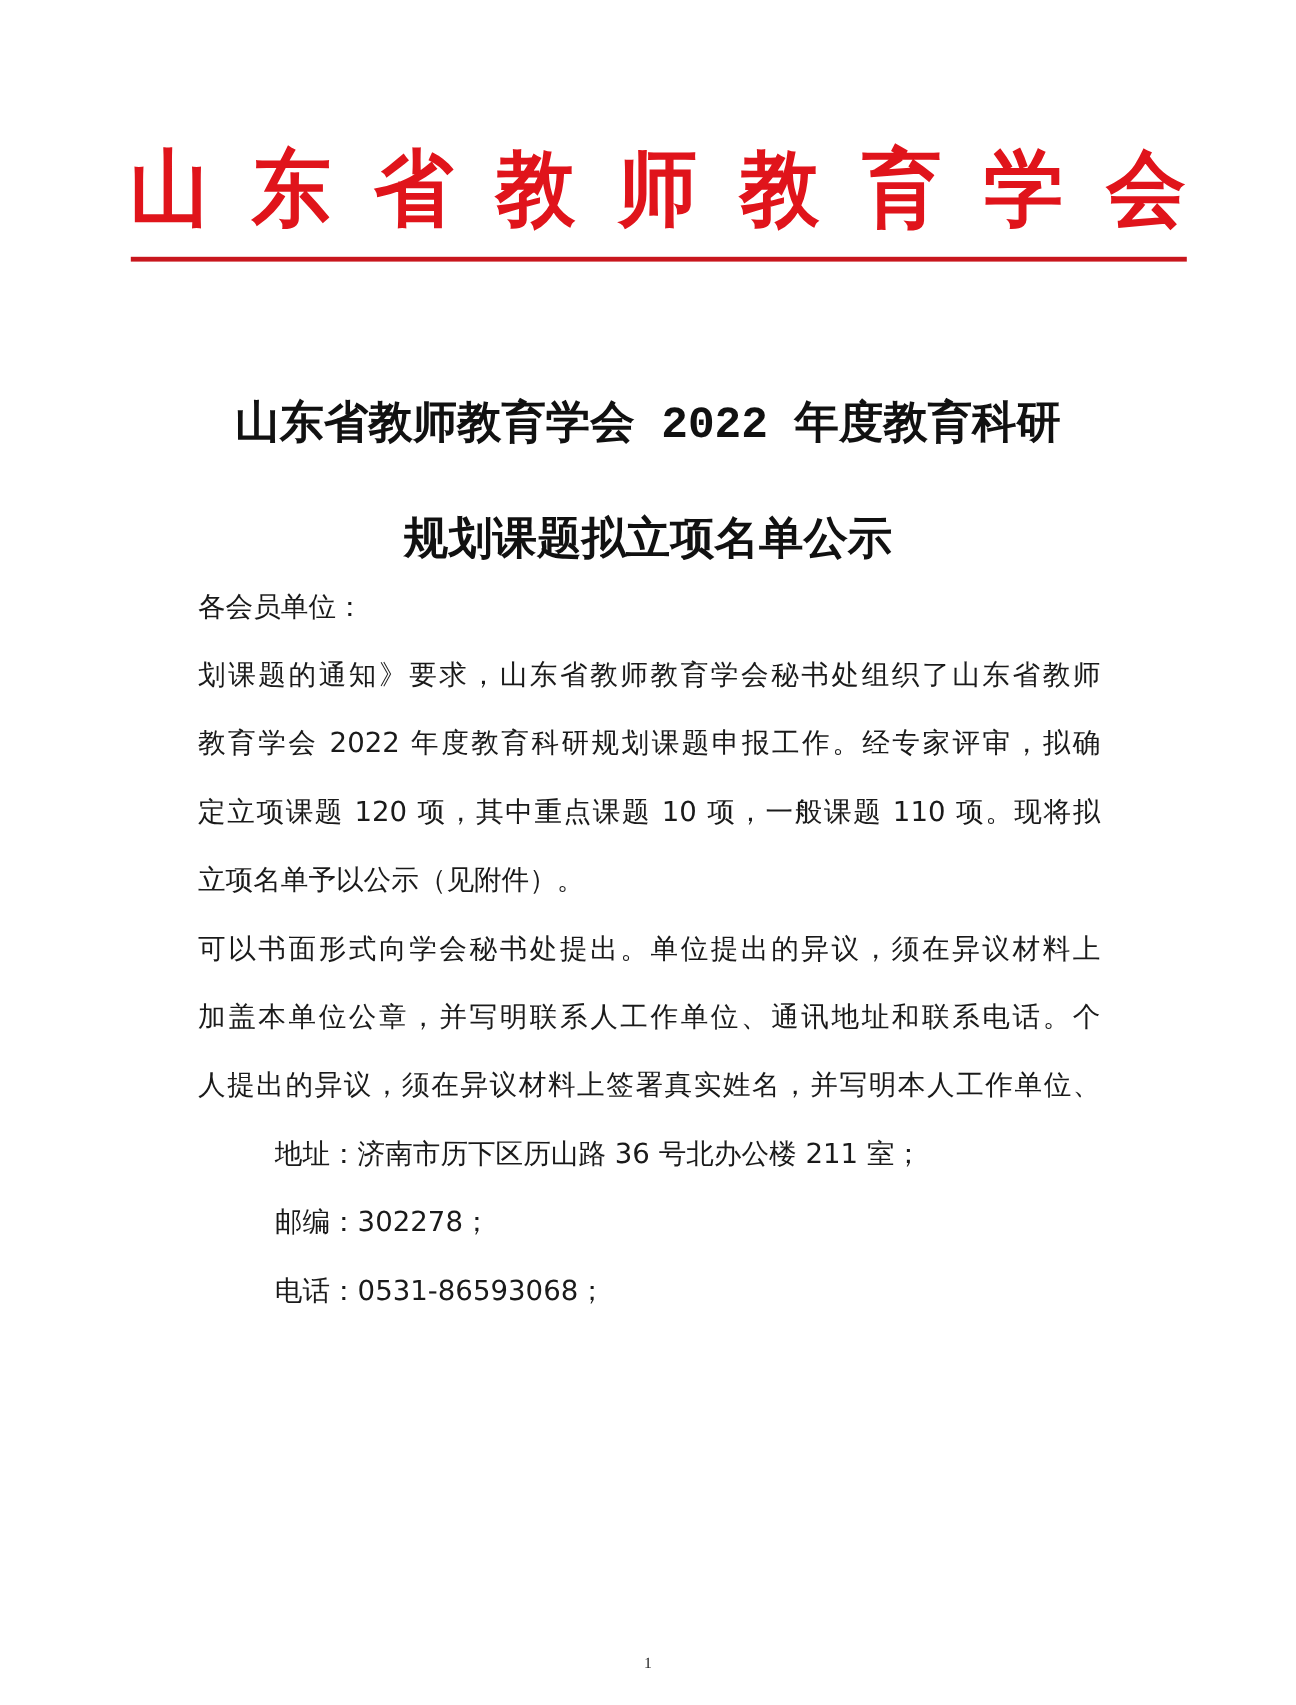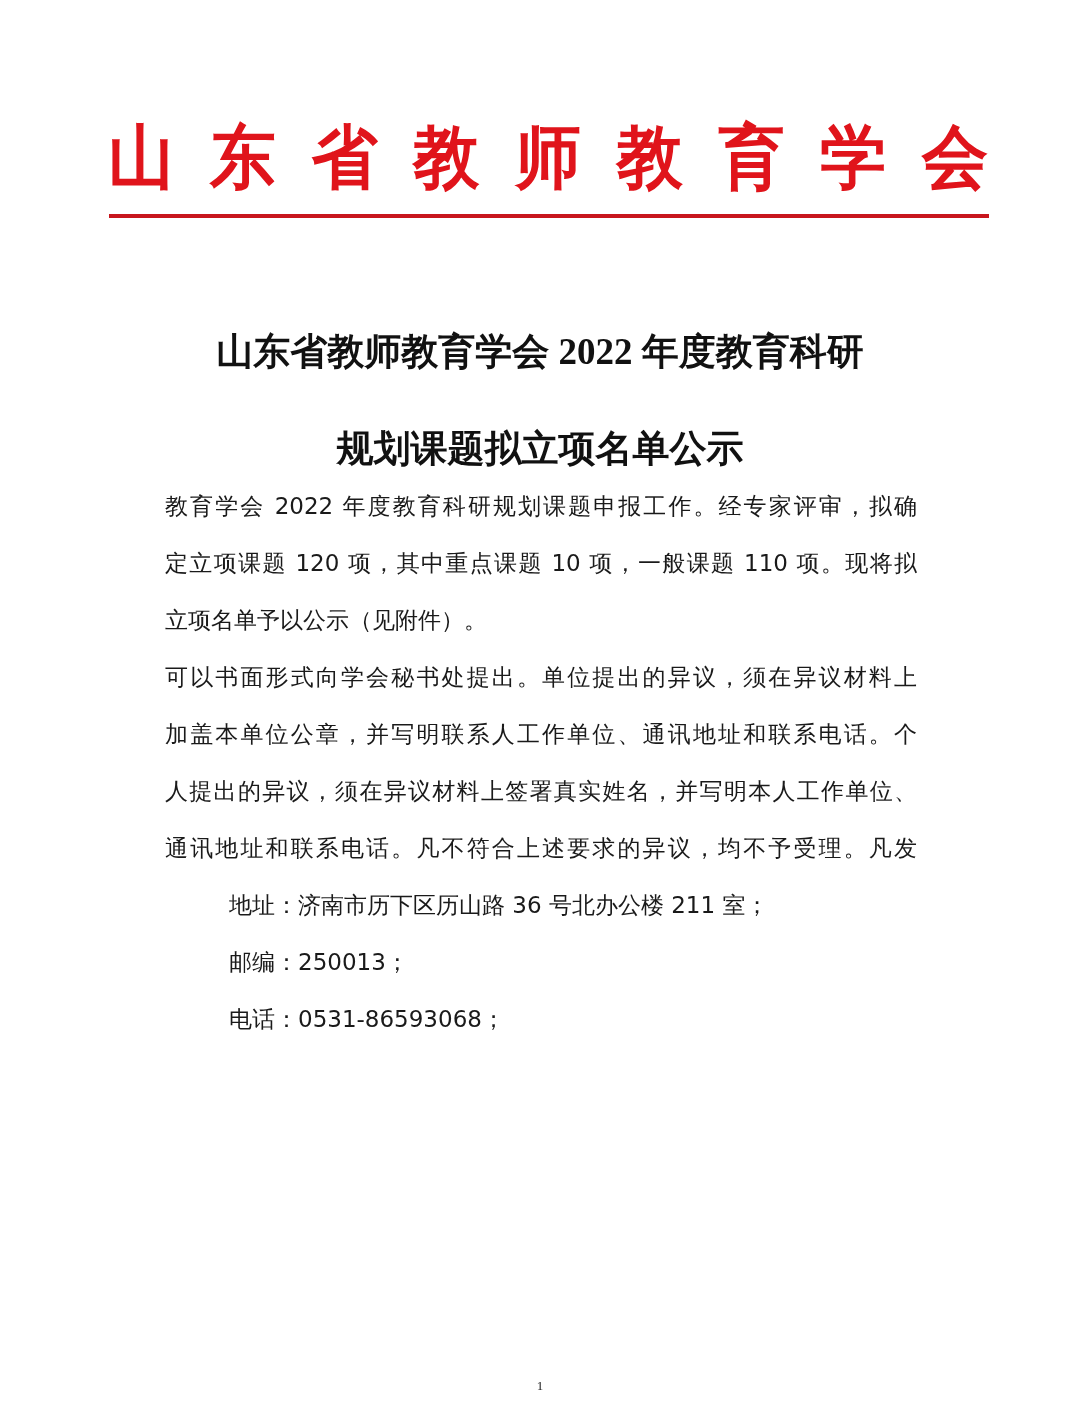--- a/index.html
+++ b/index.html
@@ -4,21 +4,21 @@
 <style>
   html, body { margin:0; padding:0; background:#ffffff; }
   body { width:1080px; height:1421px; position:relative; overflow:hidden;
          font-family:"DejaVu Serif","Liberation Serif",serif; color:#111; }
   .masthead { position:absolute; left:108px; top:118px; width:880px; height:80px;
               display:flex; justify-content:space-between; align-items:center; }
   .masthead span { font-family:"DejaVu Sans","Liberation Sans",sans-serif; font-weight:bold;
                    font-size:66px; color:#e0141b; line-height:80px; transform:scaleY(1.05); }
   .rule { position:absolute; left:109px; top:214px; width:880px; height:4px; background:#c8161d; }
   .title { position:absolute; left:0; width:1080px; text-align:center;
-           font-family:Liberation Serif, serif; font-weight:bold;
+           font-family:Liberation Mono, monospace; font-weight:bold;
            font-size:37px; color:#111; letter-spacing:0px; }
   .t1 { top:327px; }
   .t2 { top:424px; }
   .body { position:absolute; left:165px; width:752px; top:486px;
           font-family:"DejaVu Sans","Liberation Sans",sans-serif; font-size:23px; color:#1a1a1a; }
   .line { height:57px; line-height:40px; white-space:nowrap; text-align:justify; text-align-last:justify; }
   .line.left { text-align:left; text-align-last:left; }
   .indent { padding-left:64px; }
   .pagenum { position:absolute; top:1378px; left:0; width:1080px; text-align:center;
              font-family:"Liberation Serif",serif; font-size:13px; color:#222; }
@@ -36,34 +36,35 @@
   <span>育</span>
   <span>学</span>
   <span>会</span>
 </div>
 <div class="rule"></div>
 
 <div class="title t1">山东省教师教育学会 2022 年度教育科研</div>
 <div class="title t2">规划课题拟立项名单公示</div>
 
 <div class="body">
+  <div class="line left">各会员单位：</div>
 
   <div>
+    <div class="line">划课题的通知》要求，山东省教师教育学会秘书处组织了山东省教师</div>
     <div class="line">教育学会 2022 年度教育科研规划课题申报工作。经专家评审，拟确</div>
     <div class="line">定立项课题 120 项，其中重点课题 10 项，一般课题 110 项。现将拟</div>
     <div class="line left">立项名单予以公示（见附件）。</div>
   </div>
 
   <div>
     <div class="line">可以书面形式向学会秘书处提出。单位提出的异议，须在异议材料上</div>
     <div class="line">加盖本单位公章，并写明联系人工作单位、通讯地址和联系电话。个</div>
     <div class="line">人提出的异议，须在异议材料上签署真实姓名，并写明本人工作单位、</div>
-    <div class="line">通讯地址和联系电话。凡不符合上述要求的异议，均不予受理。凡发</div>
   </div>
 
   <div>
     <div class="line left indent">地址：济南市历下区历山路 36 号北办公楼 211 室；</div>
-    <div class="line left indent">邮编：250013；</div>
+    <div class="line left indent">邮编：302278；</div>
     <div class="line left indent">电话：0531-86593068；</div>
   </div>
 </div>
 
 <div class="pagenum">1</div>
 
 </body></html>

